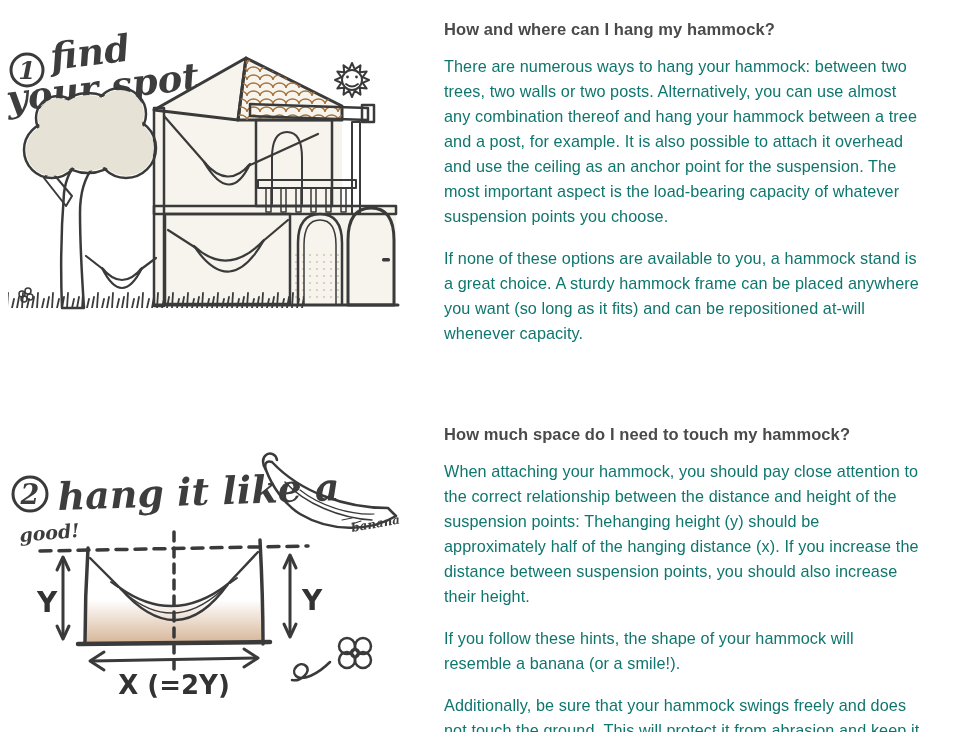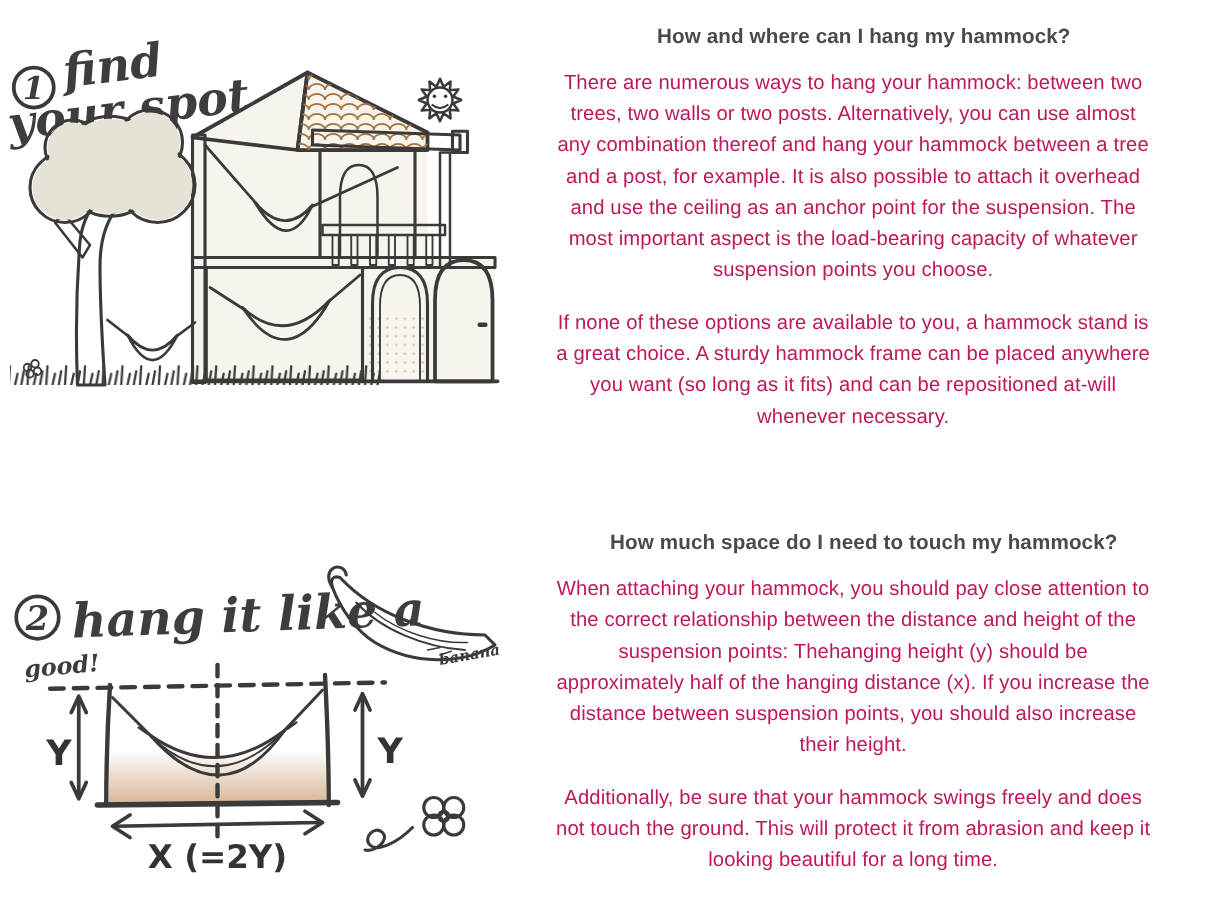--- a/index.html
+++ b/index.html
@@ -1,25 +1,25 @@
 <!DOCTYPE html>
 <html><head>
 <meta charset="utf-8">
 <style>
   html,body{margin:0;padding:0;}
   body{background:#ffffff;font-family:"Liberation Sans",sans-serif;}
   .page{position:relative;width:970px;height:732px;background:#ffffff;overflow:hidden;}
 
   
-  .faq-block{position:absolute;left:444px;width:494px;text-align:center;}
+  .faq-block{position:absolute;left:444px;width:494px;}
   .faq-1{top:19px;}
   .faq-2{top:424px;}
   .faq-q{margin:0 0 14px 0;font-family:"Liberation Sans",sans-serif;font-weight:bold;
          font-size:16.5px;line-height:1.25;color:#4a4a4a;letter-spacing:.1px;}
-  .faq-a{margin:0 17px 17px 0;font-size:16.2px;line-height:25px;color:#be185d;letter-spacing:.1px;}
+  .faq-a{margin:0 17px 17px 0;font-size:16.2px;line-height:25px;color:#0f766e;letter-spacing:.1px;}
 
   
   .illus{position:absolute;left:0;}
   .illus-1{top:8px;width:440px;height:330px;}
   .illus-2{top:430px;width:440px;height:302px;}
   svg{display:block;}
 
   .ink{stroke:#3a3a3a;fill:none;stroke-linecap:round;stroke-linejoin:round;}
   .hand{font-family:"DejaVu Serif",serif;font-style:italic;font-weight:bold;fill:#3d3d3d;}
   .dim{font-family:"DejaVu Sans",sans-serif;font-weight:bold;fill:#333333;}
@@ -212,22 +212,23 @@
         <circle cx="363" cy="230" r="8" fill="#ffffff" class="ink" stroke-width="2.5"></circle>
         <circle cx="355" cy="223" r="4" fill="#ffffff" class="ink" stroke-width="2.5"></circle>
       </g>
       <path d="M330,232 C318,244 302,252 296,246 C290,240 300,230 306,236 C312,242 300,252 292,250" class="ink" stroke-width="2.5"></path>
     </svg>
   </div>
 
   <section class="faq-block faq-1">
     <h3 class="faq-q">How and where can I hang my hammock?</h3>
     <p class="faq-a">There are numerous ways to hang your hammock: between two trees, two walls or two posts. Alternatively, you can use almost any combination thereof and hang your hammock between a tree and a post, for example. It is also possible to attach it overhead and use the ceiling as an anchor point for the suspension. The most important aspect is the load-bearing capacity of whatever suspension points you choose.</p>
-    <p class="faq-a">If none of these options are available to you, a hammock stand is a great choice. A sturdy hammock frame can be placed anywhere you want (so long as it fits) and can be repositioned at-will whenever necessary.</p>
+    <p class="faq-a">If none of these options are available to you, a hammock stand is a great choice. A sturdy hammock frame can be placed anywhere you want (so long as it fits) and can be repositioned at-will whenever capacity.</p>
   </section>
 
   <section class="faq-block faq-2">
     <h3 class="faq-q">How much space do I need to touch my hammock?</h3>
     <p class="faq-a">When attaching your hammock, you should pay close attention to the correct relationship between the distance and height of the suspension points: Thehanging height (y) should be approximately half of the hanging distance (x). If you increase the distance between suspension points, you should also increase their height.</p>
+    <p class="faq-a">If you follow these hints, the shape of your hammock will resemble a banana (or a smile!).</p>
     <p class="faq-a">Additionally, be sure that your hammock swings freely and does not touch the ground. This will protect it from abrasion and keep it looking beautiful for a long time.</p>
   </section>
 
 </div>
 
 </body></html>

